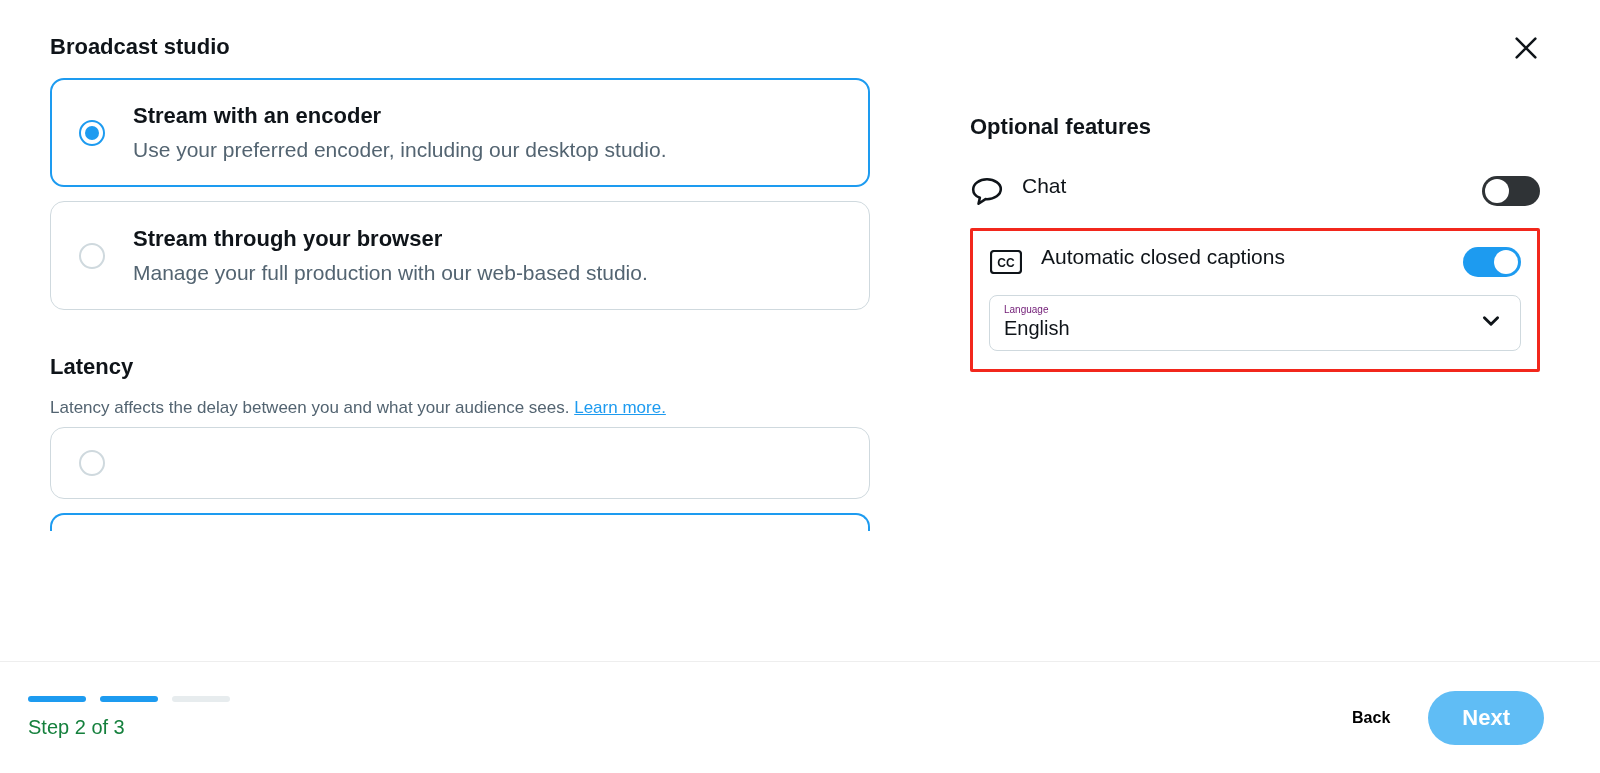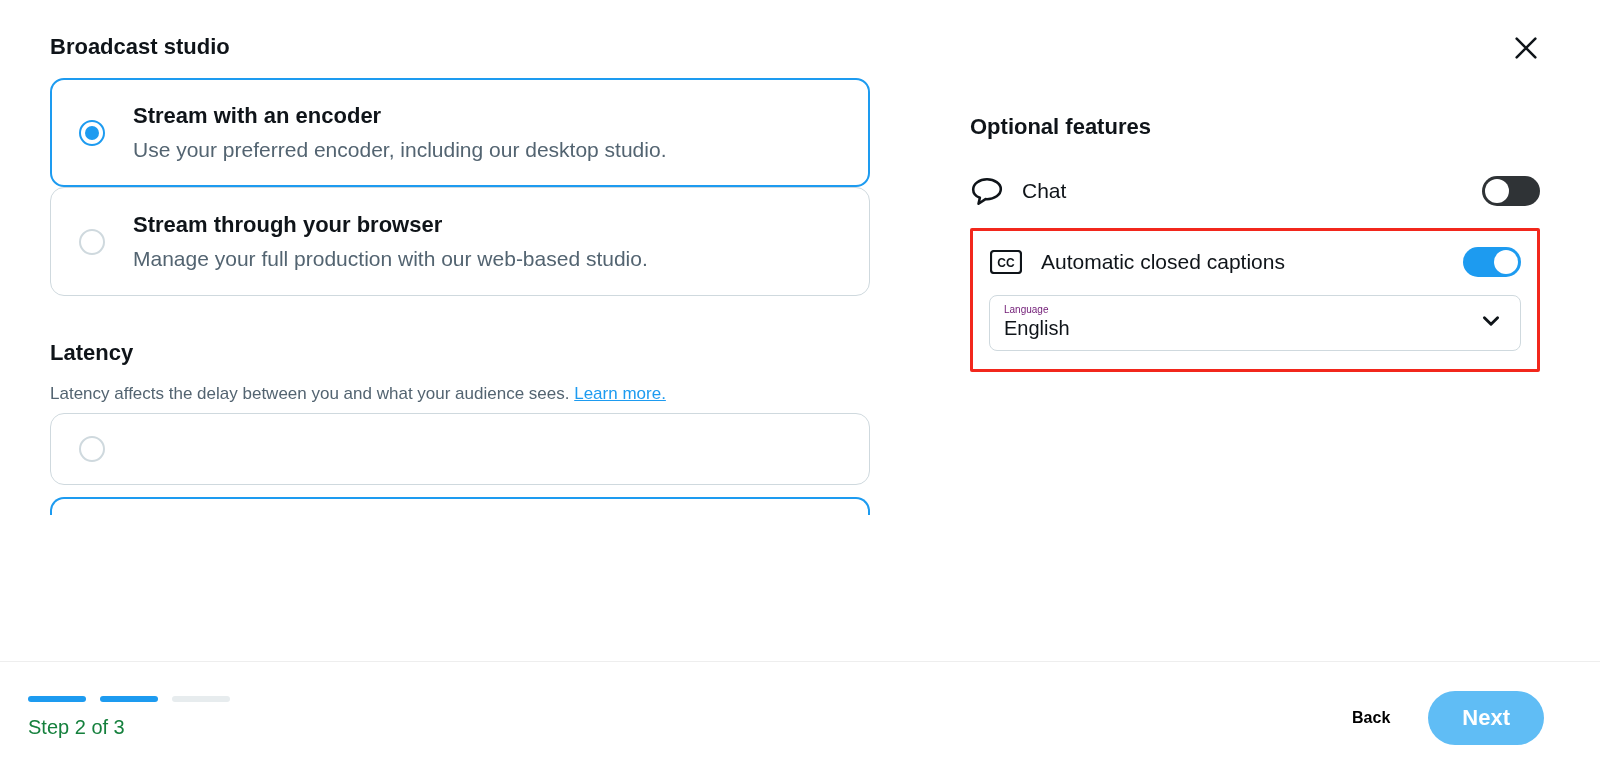--- a/index.html
+++ b/index.html
@@ -12,21 +12,21 @@
   .cols { display: flex; gap: 100px; }
   .left-col { width: 820px; }
   .right-col { width: 570px; padding-top: 80px; }
 
   .page-title { font-size: 40px; font-weight: 800; letter-spacing: -0.5px; margin-bottom: 40px; }
 
   .section-title { font-size: 22px; font-weight: 700; margin-bottom: 18px; }
 
   .radio-card {
     border: 1px solid #cfd9de; border-radius: 14px; padding: 22px 24px 22px 28px;
-    display: flex; align-items: center; gap: 28px; cursor: pointer;
+    display: flex; align-items: center; gap: 28px; margin-bottom: 14px; cursor: pointer;
     background: #fff;
   }
   .radio-card.selected { border: 2px solid #1d9bf0; padding: 21px 23px 21px 27px; }
   .radio-circle {
     width: 26px; height: 26px; border: 2px solid #cfd9de; border-radius: 50%;
     display: flex; align-items: center; justify-content: center; flex-shrink: 0;
   }
   .radio-card.selected .radio-circle { border-color: #1d9bf0; }
   .radio-dot { width: 14px; height: 14px; border-radius: 50%; background: #1d9bf0; display: none; }
   .radio-card.selected .radio-dot { display: block; }
@@ -35,21 +35,21 @@
 
   .latency-section { margin-top: 44px; }
   .latency-intro { font-size: 17px; color: #536471; margin-top: 6px; margin-bottom: 9px; }
   .learn-more { color: #1d9bf0; text-decoration: underline; cursor: pointer; }
 
   .partial-card-border { border: 2px solid #1d9bf0; border-top-left-radius: 14px; border-top-right-radius: 14px; height: 18px; border-bottom: none; margin-top: 12px; }
 
   .optional-title { font-size: 22px; font-weight: 700; margin-bottom: 34px; }
 
   .feature-row { display: flex; align-items: center; justify-content: space-between; gap: 16px; margin-bottom: 20px; }
-  .feature-left { display: flex; align-items: center; gap: 18px; }
+  .feature-left { display: flex; gap: 18px; }
   .feature-label { font-size: 21px; }
   .feature-icon { width: 34px; height: 34px; display: flex; align-items: center; justify-content: center; }
 
   .toggle { width: 58px; height: 30px; border-radius: 16px; position: relative; cursor: pointer; }
   .toggle.off { background: #2f3336; }
   .toggle.on  { background: #1d9bf0; }
   .toggle .knob { width: 24px; height: 24px; border-radius: 50%; background: #fff; position: absolute; top: 3px; }
   .toggle.off .knob { left: 3px; }
   .toggle.on  .knob { right: 3px; }
 

